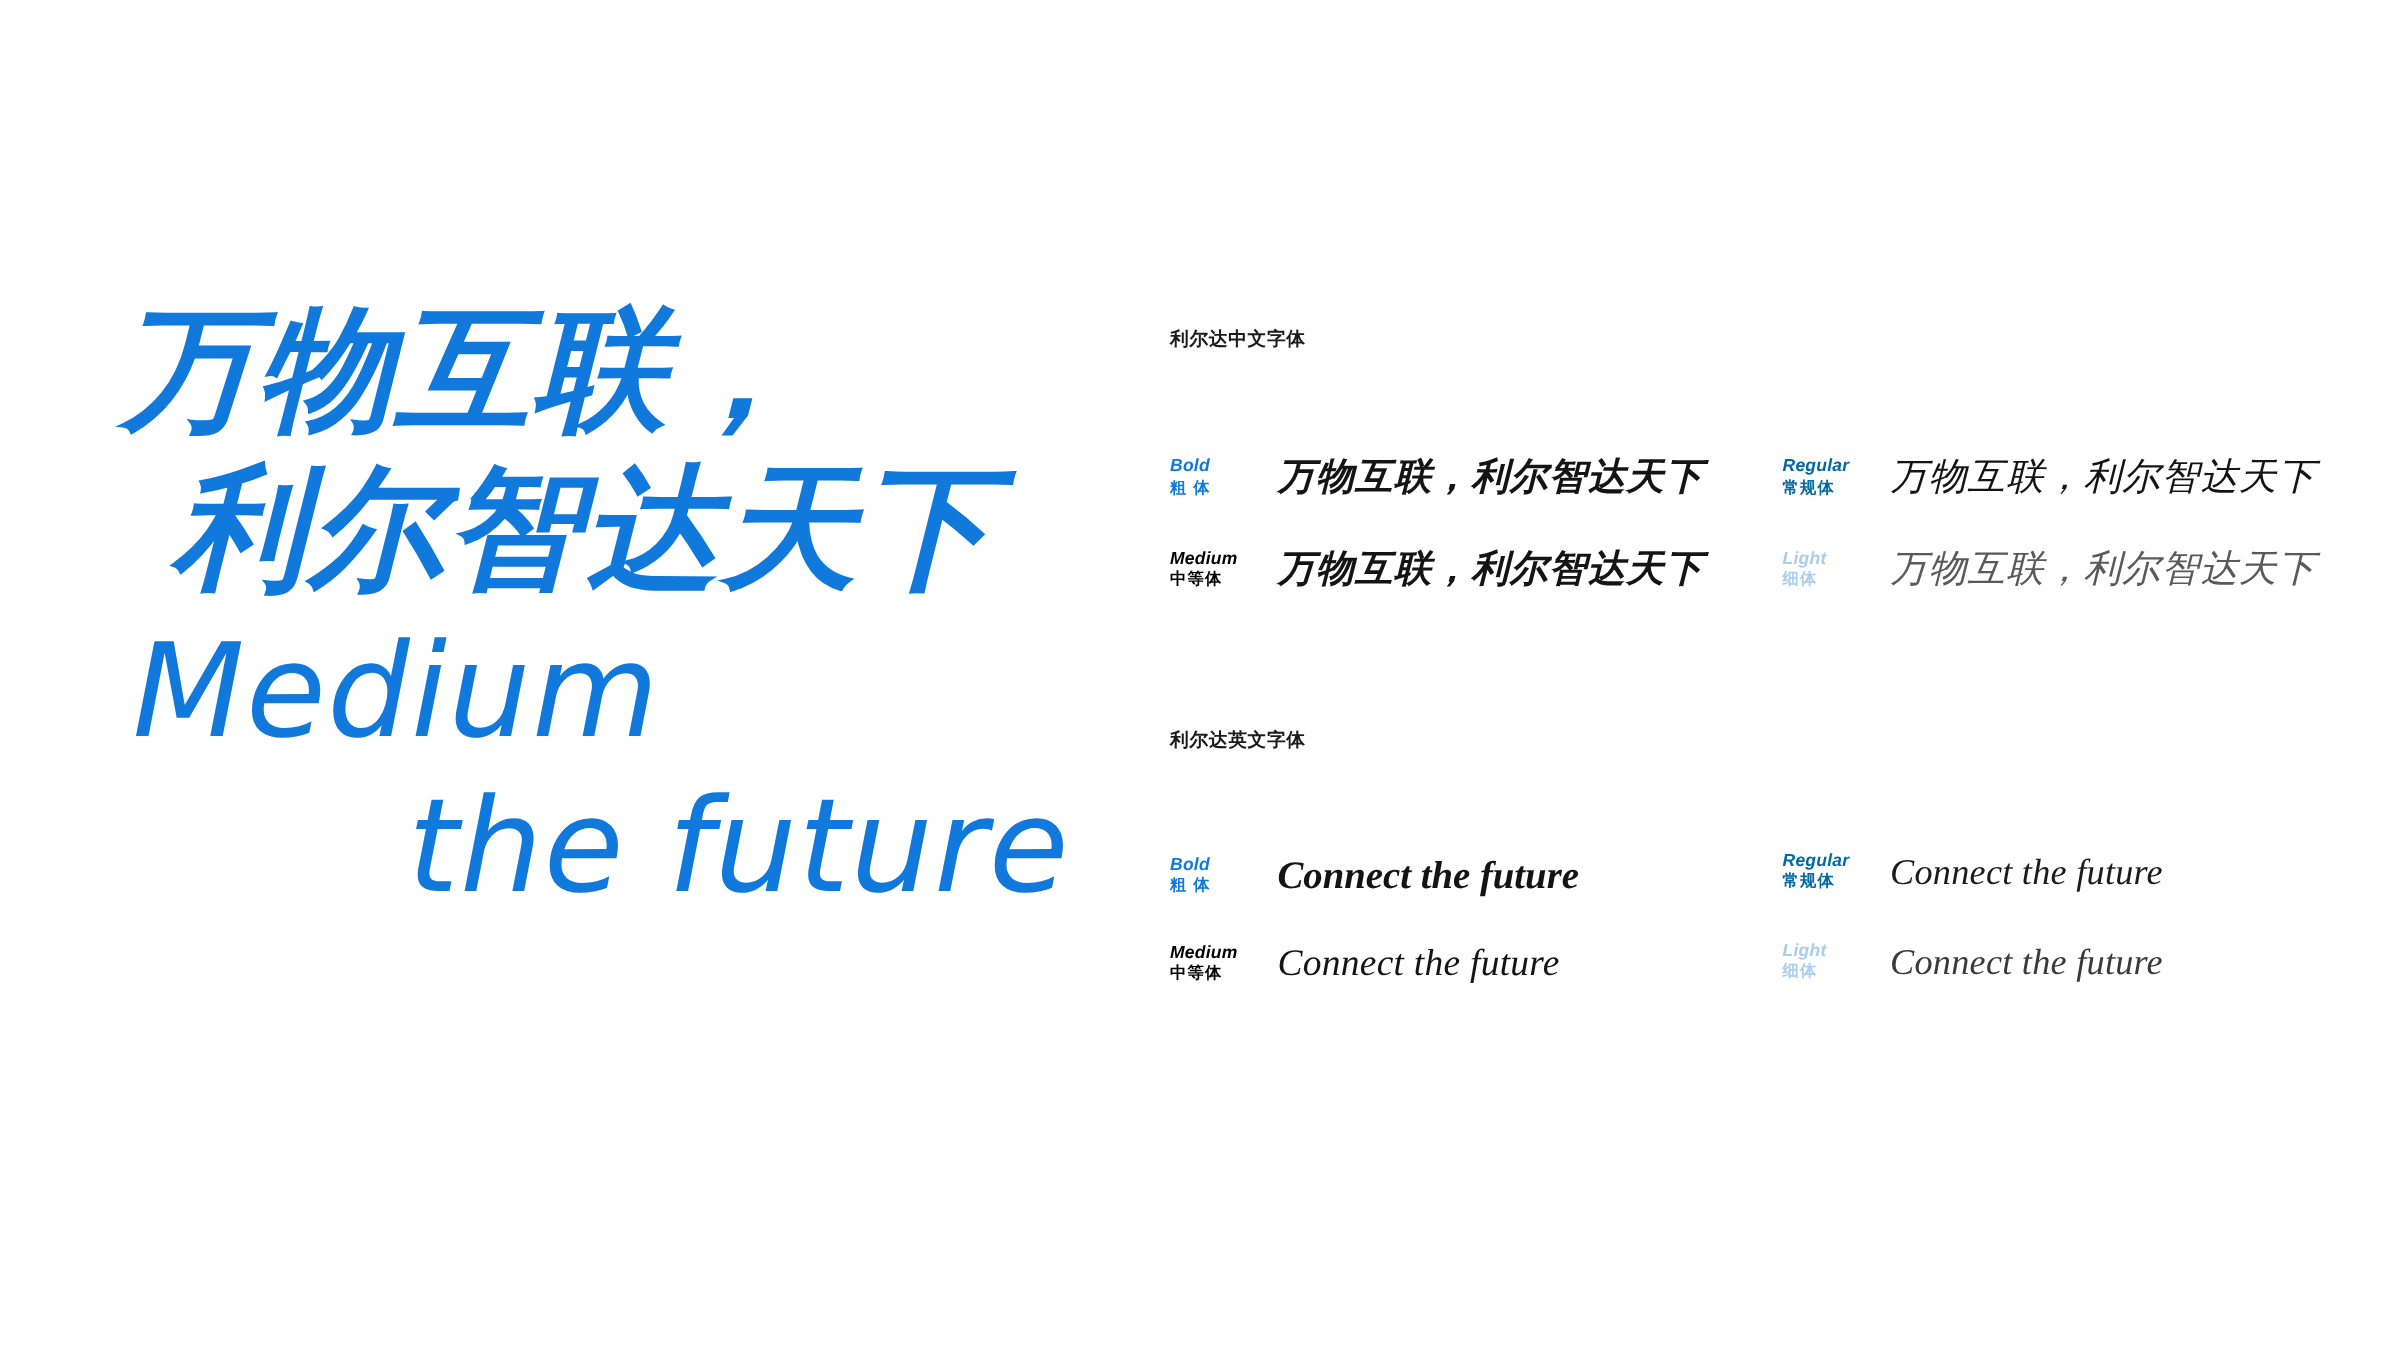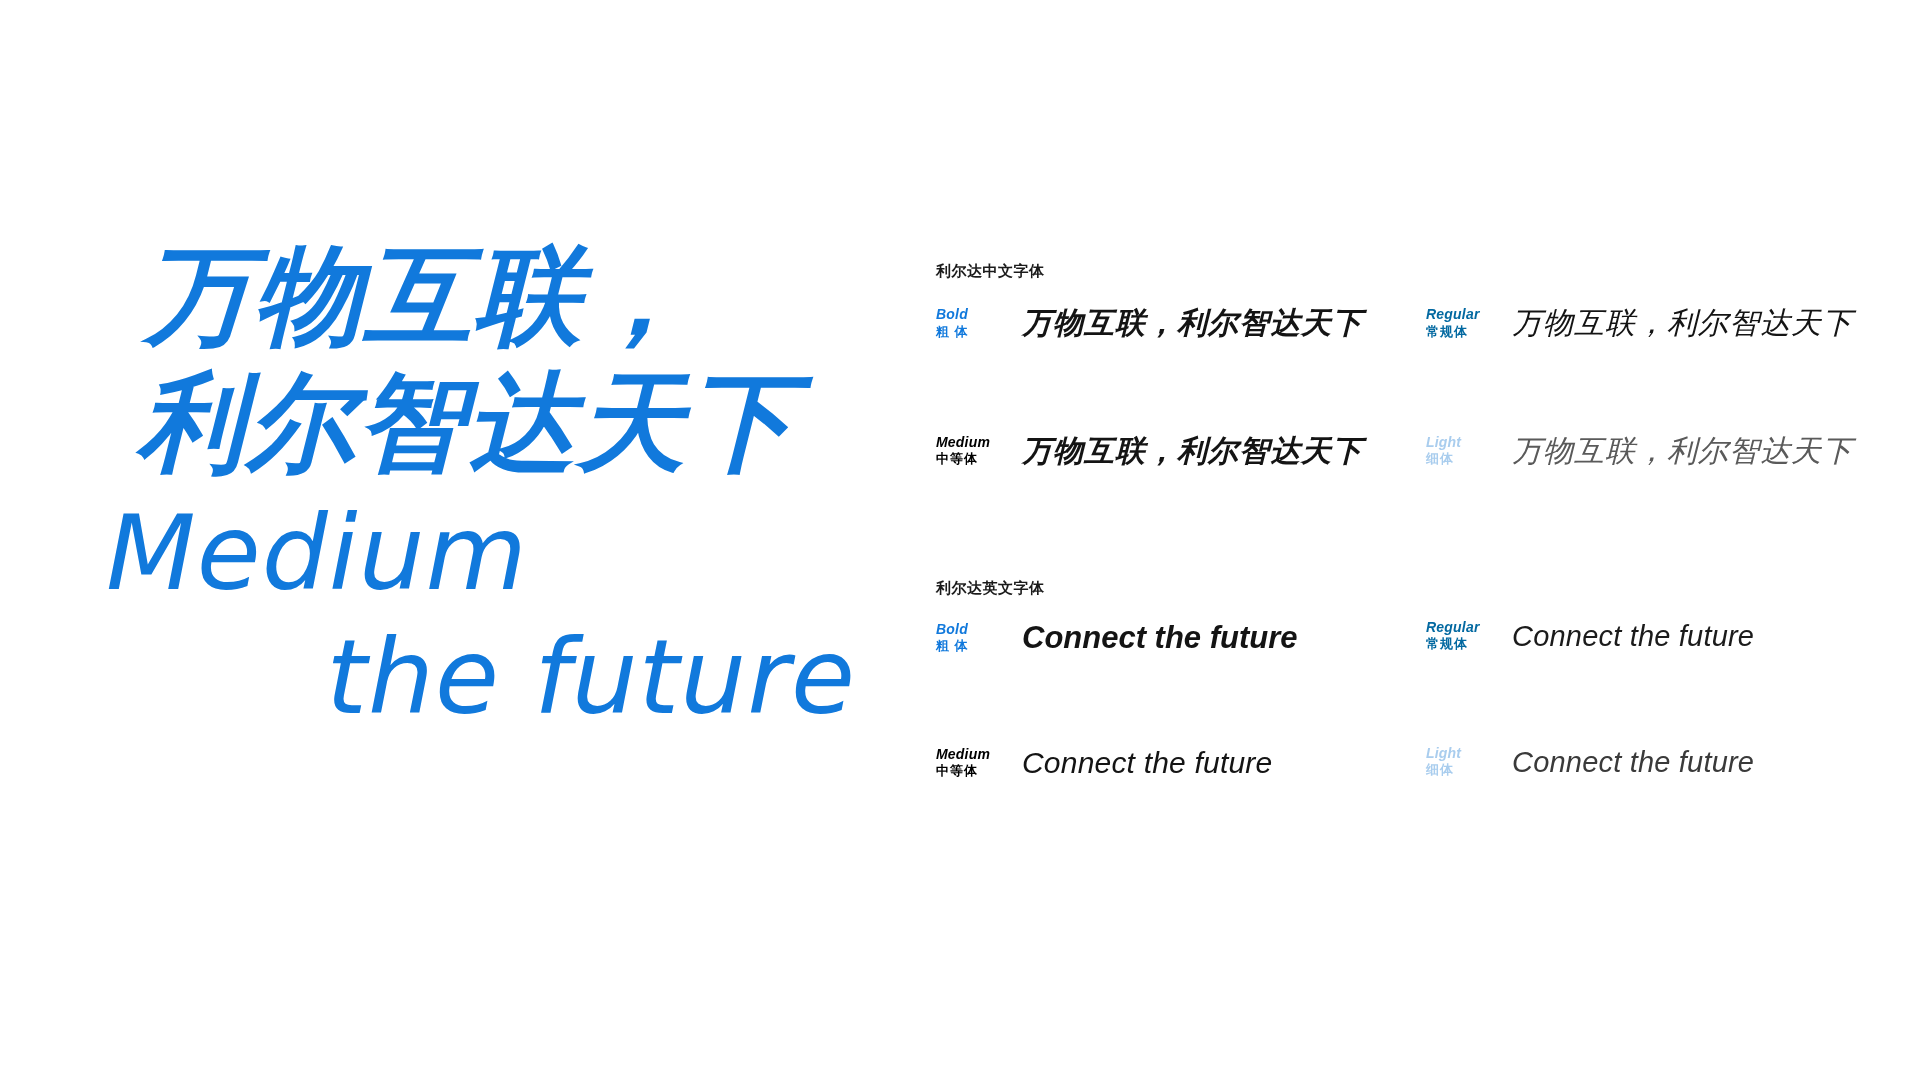--- a/index.html
+++ b/index.html
@@ -31,21 +31,20 @@
   }
   .hero-cn {
     color: #1179dc;
     font-family: "Liberation Sans", sans-serif;
     font-weight: 700;
     font-style: italic;
     font-size: 108px;
     line-height: 1.18;
     letter-spacing: 2px;
     white-space: nowrap;
-    margin-left: 48px;
   }
   .hero-cn-line2 {
     margin-left: -18px;
     text-align: center;
   }
   .hero-en {
     color: #1179dc;
     font-family: "DejaVu Sans", sans-serif;
     font-weight: 300;
     font-style: italic;
@@ -73,22 +72,22 @@
     font-weight: 700;
     font-size: 15px;
     letter-spacing: 0.5px;
     color: #1b1b1b;
     margin: 0 0 0 0;
   }
   .spec-grid {
     display: grid;
     grid-template-columns: 490px 430px;
     grid-auto-rows: auto;
-    row-gap: 78px;
-    margin-top: 22px;
+    row-gap: 24px;
+    margin-top: 80px;
   }
   .spec-row {
     display: flex;
     align-items: baseline;
   }
   .spec-label {
     width: 86px;
     flex: 0 0 86px;
     font-family: "Liberation Sans", sans-serif;
     line-height: 1.18;
@@ -126,21 +125,21 @@
     font-size: 30px;
     letter-spacing: 1px;
   }
   .cn-sample.w-bold    { font-weight: 700; }
   .cn-sample.w-medium  { font-weight: 700; }
   .cn-sample.w-regular { font-weight: 400; }
   .cn-sample.w-light   { font-weight: 400; color: #5a5a5a; }
 
   
   .en-sample {
-    font-family: Liberation Sans, sans-serif;
+    font-family: Liberation Serif, serif;
     font-style: italic;
     font-size: 30px;
     letter-spacing: 0.2px;
   }
   .en-sample.w-bold    { font-weight: 700; font-size: 31px; letter-spacing: 0px; }
   .en-sample.w-medium  { font-weight: 400; font-size: 30px; }
   .en-sample.w-regular { font-weight: 400; font-size: 29px; color: #1b1b1b; }
   .en-sample.w-light   { font-weight: 300; font-size: 29px; color: #3a3a3a; }
 </style>
 </head>

